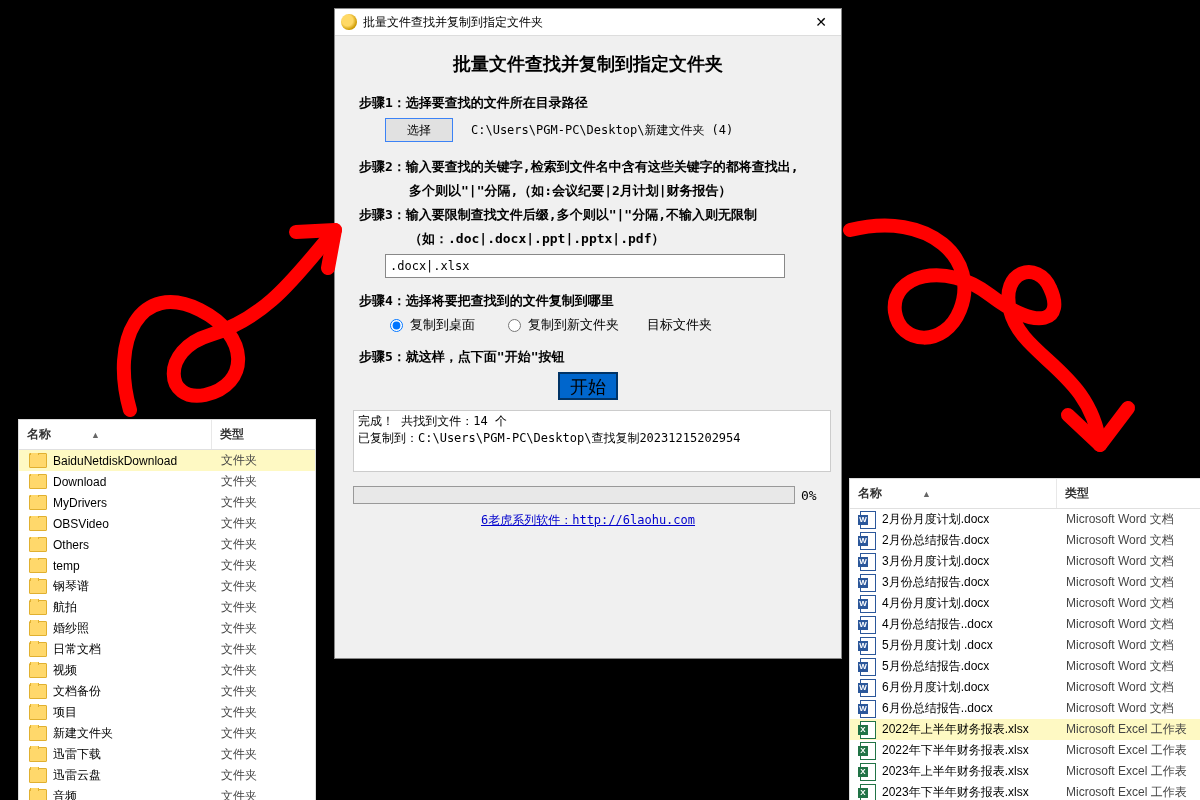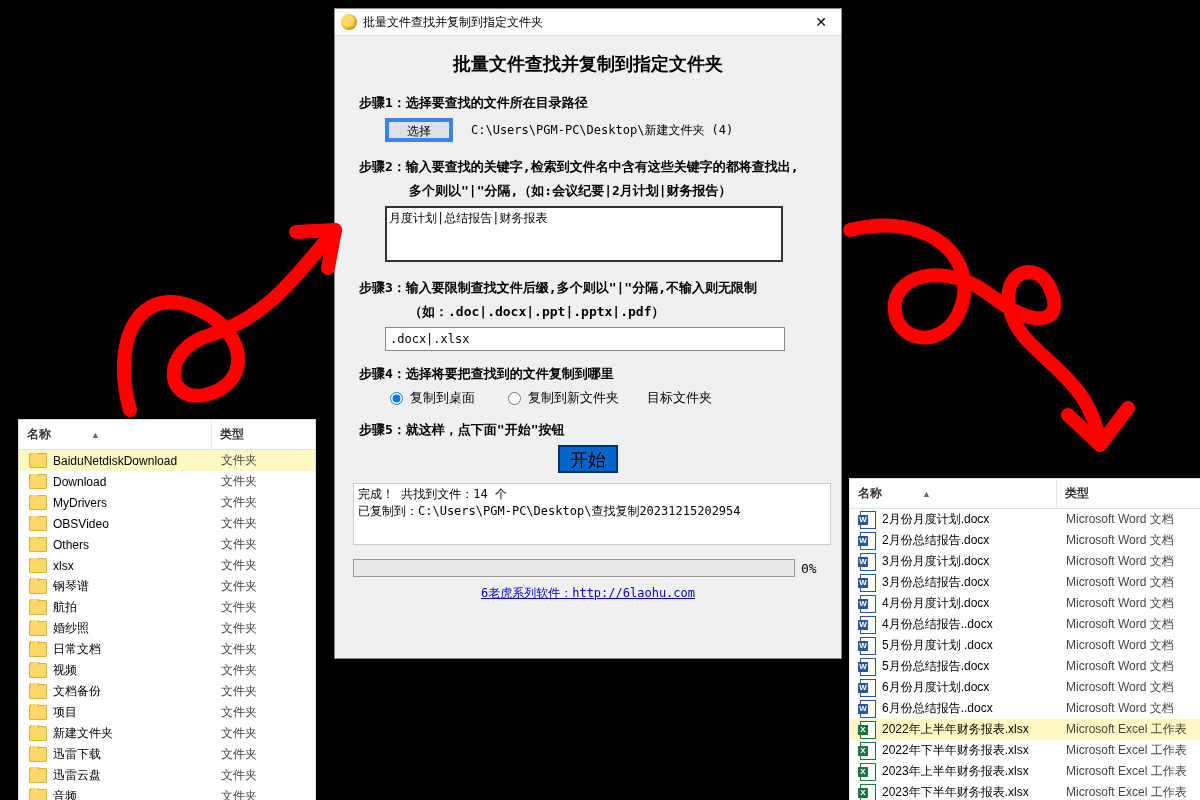--- a/index.html
+++ b/index.html
@@ -35,21 +35,21 @@
   background: radial-gradient(circle at 40% 40%, #ffd966 40%, #cc9900 70%);
   border-radius: 50%;
 }
 .titlebar .title { flex: 1; font-size: 12px; }
 .titlebar .close { width: 40px; text-align: center; font-size: 14px; cursor: pointer; }
 .dialog-body { padding: 12px 24px 6px 24px; font-family: SimSun, monospace; font-size: 13px; }
 .main-title { text-align: center; font-size: 18px; font-weight: bold; margin: 4px 0 18px 0; }
 .step-label { font-weight: bold; margin-bottom: 6px; }
 .step-sub { margin-left: 50px; font-weight: bold; margin-bottom: 6px; }
 .row-select { display: flex; align-items: center; gap: 18px; margin-bottom: 16px; margin-left: 26px; }
-.btn-select { width: 68px; height: 24px; background: #e1e1e1; border: 4px solid #3b82f6; cursor: pointer; font-size: 12px; }
+.btn-select { width: 68px; height: 24px; background: #e1e1e1; border: 1px solid #3b82f6; cursor: pointer; font-size: 12px; }
 .path-text { font-size: 12px; text-align: right; }
 textarea.keywords {
   width: 390px; height: 48px; margin-left: 26px; border: 2px solid #333;
   font-family: SimSun, monospace; font-size: 12px; padding: 2px; resize: none;
   margin-bottom: 14px;
 }
 input.ext {
   width: 390px; margin-left: 26px; border: 1px solid #888;
   font-family: SimSun, monospace; font-size: 12px; padding: 2px 4px; height: 18px;
   margin-bottom: 14px;
@@ -158,21 +158,21 @@
       <div class="fp-row">
         <div class="fp-cell1">
           <div class="ico-folder"></div>
           <span>Others</span>
         </div>
         <div class="fp-cell2">文件夹</div>
       </div>
       <div class="fp-row">
         <div class="fp-cell1">
           <div class="ico-folder"></div>
-          <span>xlsx</span>
+          <span>temp</span>
         </div>
         <div class="fp-cell2">文件夹</div>
       </div>
       <div class="fp-row">
         <div class="fp-cell1">
           <div class="ico-folder"></div>
           <span>钢琴谱</span>
         </div>
         <div class="fp-cell2">文件夹</div>
       </div>
@@ -366,21 +366,20 @@
     <div class="main-title">批量文件查找并复制到指定文件夹</div>
 
     <div class="step-label">步骤1：选择要查找的文件所在目录路径</div>
     <div class="row-select">
       <button class="btn-select">选择</button>
       <span class="path-text">C:\Users\PGM-PC\Desktop\新建文件夹 (4)</span>
     </div>
 
     <div class="step-label">步骤2：输入要查找的关键字,检索到文件名中含有这些关键字的都将查找出,</div>
     <div class="step-sub">多个则以"|"分隔,（如:会议纪要|2月计划|财务报告）</div>
-    <textarea class="keywords" style="">月度计划|总结报告|财务报表</textarea>
 
     <div class="step-label">步骤3：输入要限制查找文件后缀,多个则以"|"分隔,不输入则无限制</div>
     <div class="step-sub">（如：.doc|.docx|.ppt|.pptx|.pdf）</div>
     <input class="ext" value=".docx|.xlsx" style="">
 
     <div class="step-label">步骤4：选择将要把查找到的文件复制到哪里</div>
     <div class="radio-row">
       <label>
           <input type="radio" name="dest" checked="" style="">
           <span>复制到桌面</span>

